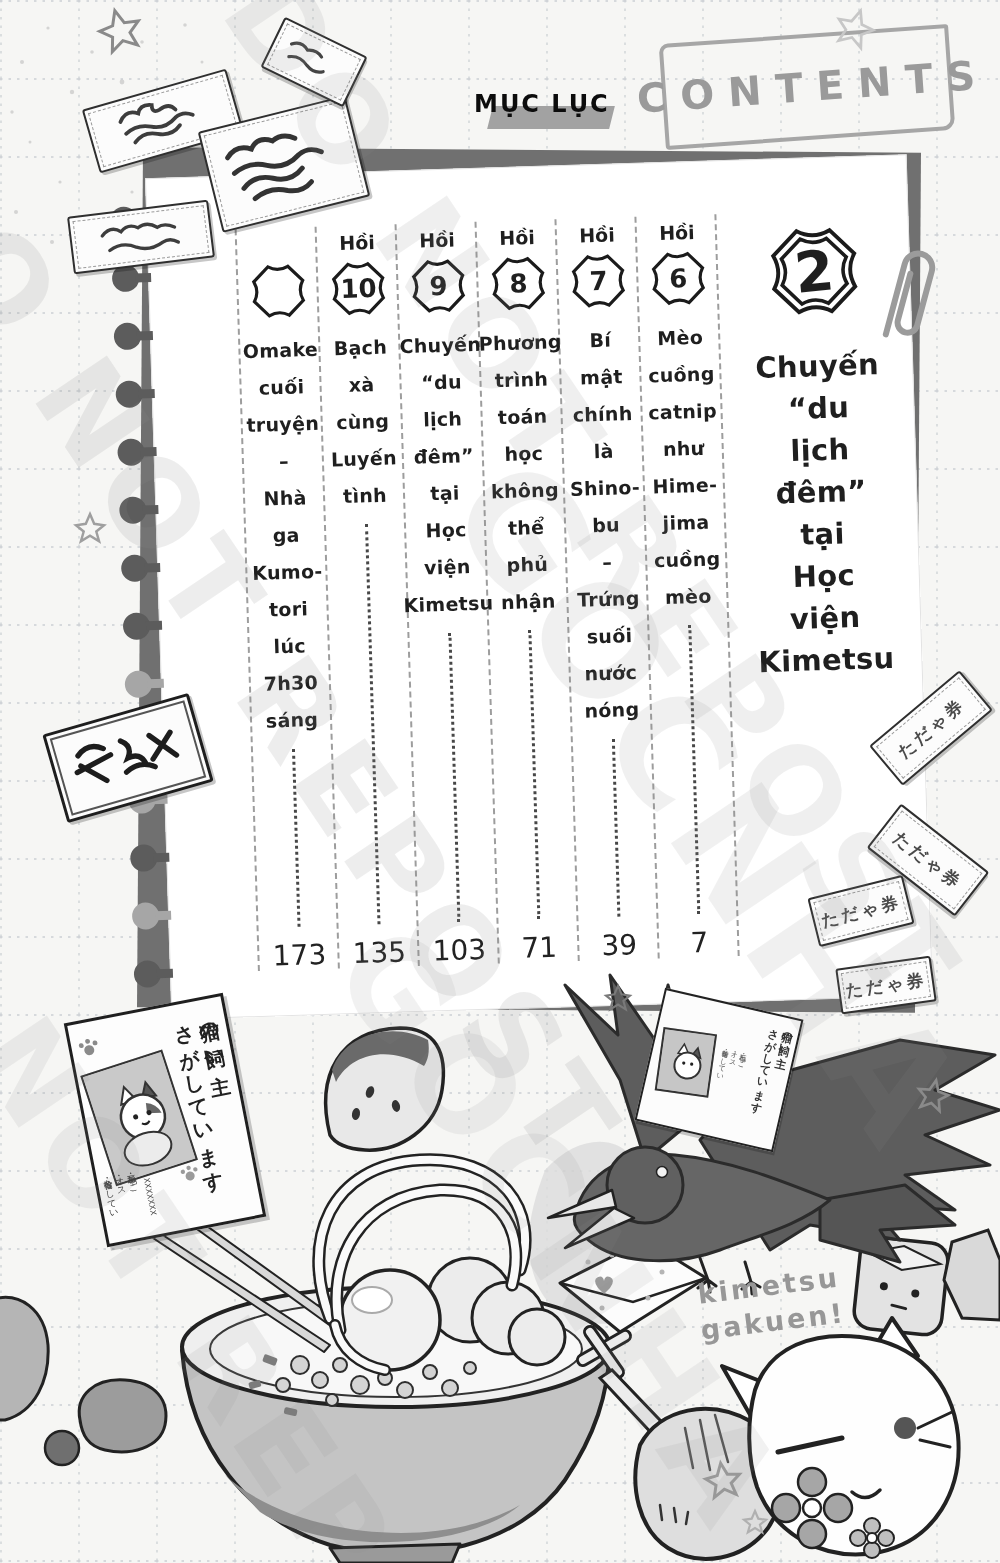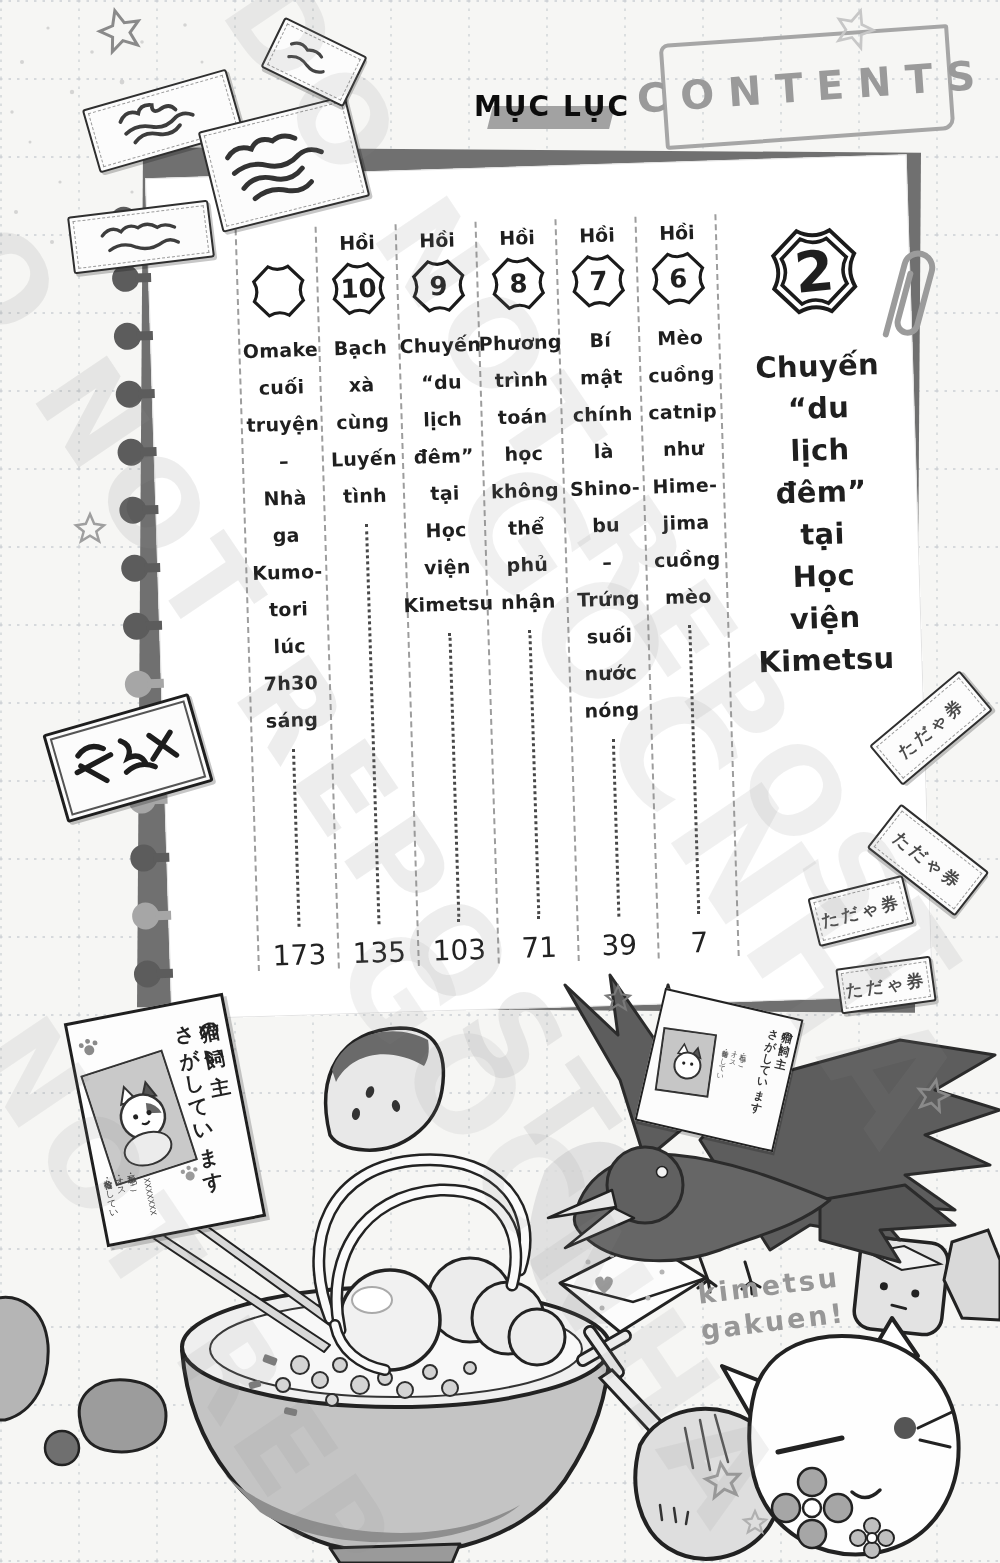--- a/index.html
+++ b/index.html
@@ -12,21 +12,21 @@
   .gridsvg{position:absolute;inset:0;z-index:1;}
 
   
   .wm{position:absolute;z-index:60;font-weight:bold;color:#8c8c8c;letter-spacing:10px;
       pointer-events:none;white-space:nowrap;transform-origin:left top;}
 
   
   .mucluc{position:absolute;left:474px;top:90px;z-index:45;}
   .mucluc .bar{position:absolute;left:16px;top:16px;width:122px;height:23px;background:#a2a2a2;
                transform:skewX(-14deg);}
-  .mucluc .txt{position:relative;font-size:28px;font-weight:bold;color:#0c0c0c;letter-spacing:2px;}
+  .mucluc .txt{position:relative;font-size:24px;font-weight:bold;color:#0c0c0c;letter-spacing:2px;}
   .stamp{position:absolute;left:662px;top:34px;width:290px;height:106px;border:4px solid #a6a6a6;
          border-radius:9px 3px 12px 4px;transform:rotate(-4deg);display:flex;align-items:center;
          justify-content:center;z-index:20;color:#9a9a9a;font-size:40px;font-weight:bold;
          letter-spacing:14px;padding-left:12px;}
 
   
   .page-back{position:absolute;left:140px;top:150px;width:778px;height:860px;background:#707070;
              transform:rotate(0.4deg);z-index:10;}
   .page{position:absolute;left:158px;top:166px;width:762px;height:842px;background:#ffffff;
         transform:rotate(-1.8deg);z-index:12;box-shadow:0 0 0 1px #e3e3e3 inset;}

